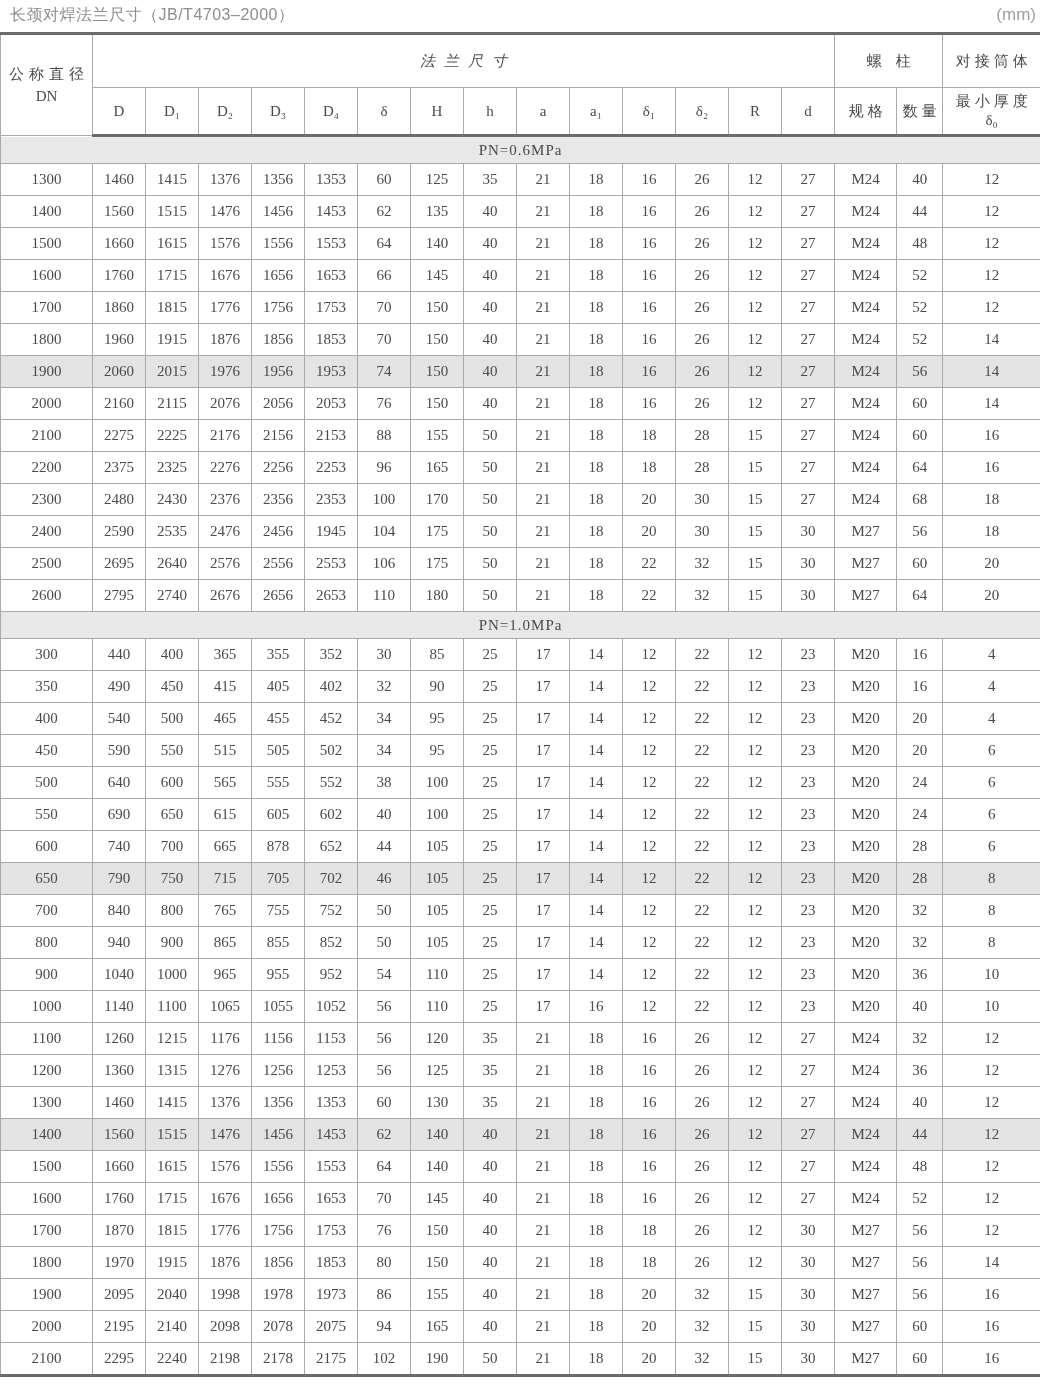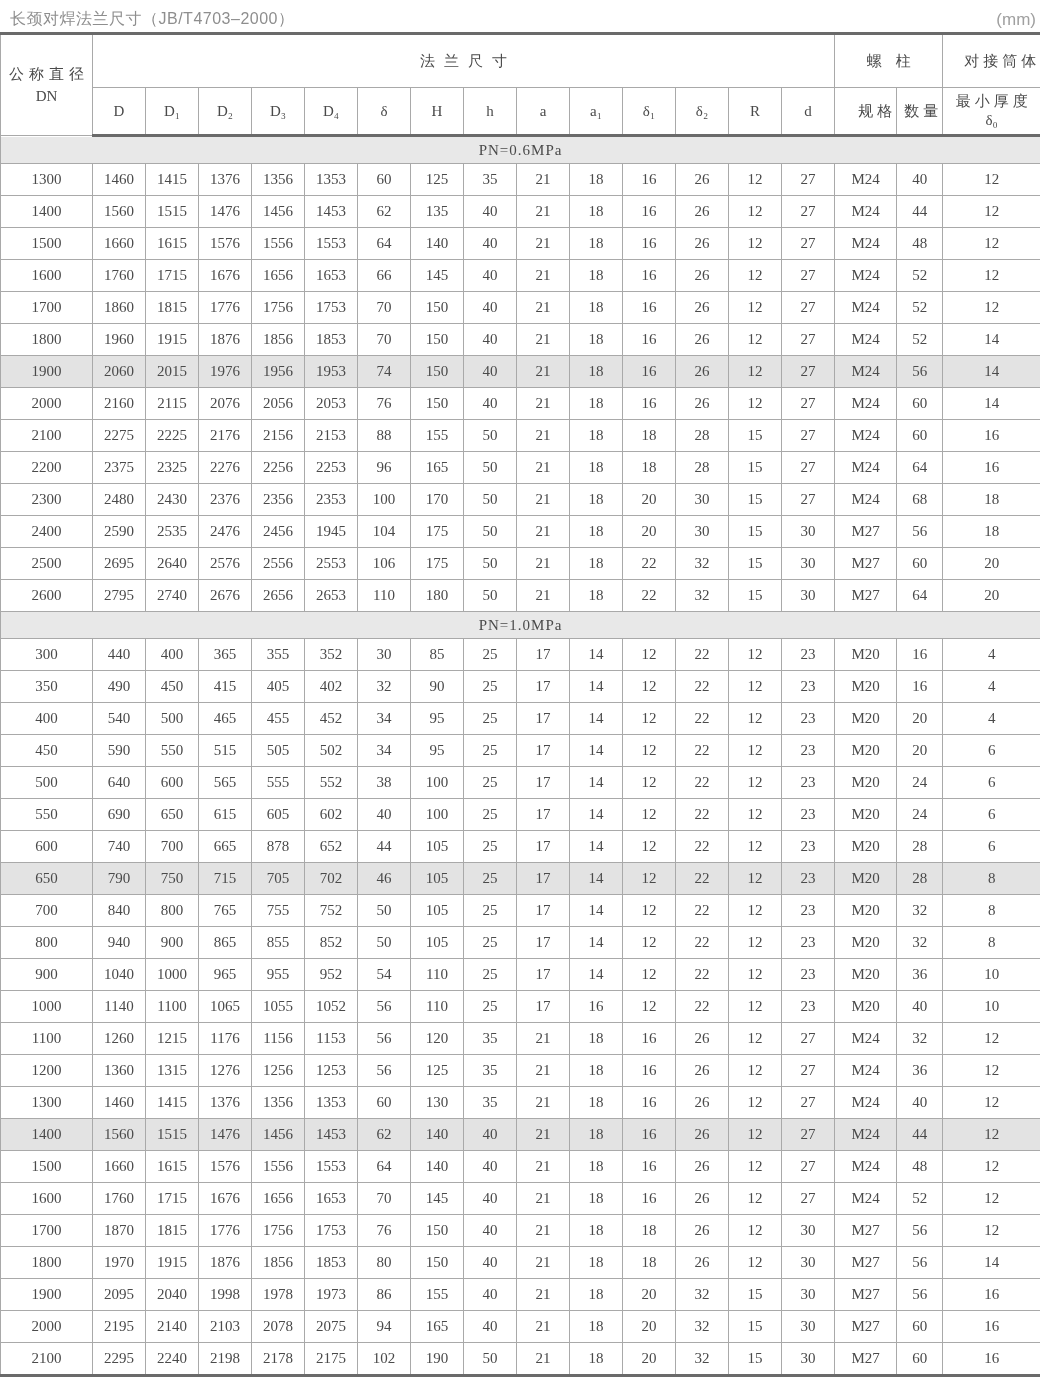--- a/index.html
+++ b/index.html
@@ -9,43 +9,43 @@
     --border-thin:#a9a9a9;
     --border-thick:#6a6a6a;
     --band-bg:#e8e8e8;
     --shaded-bg:#e3e3e3;
   }
   html,body{margin:0;padding:0;background:#fff;}
   body{width:1040px;height:1400px;overflow:hidden;
        font-family:"Liberation Serif","DejaVu Serif",serif;color:var(--text);}
   .page{width:1040px;height:1400px;box-sizing:border-box;}
 
-  .title-bar{height:32px;display:flex;justify-content:space-between;align-items:flex-end;
+  .title-bar{height:32px;display:flex;justify-content:space-between;align-items:center;
              box-sizing:border-box;padding:0 4px 2px 10px;}
   .title{font-family:"Liberation Sans","DejaVu Sans",sans-serif;
          font-size:16px;color:var(--title-text);letter-spacing:0.5px;}
   .unit{font-family:"Liberation Sans","DejaVu Sans",sans-serif;
         font-size:17px;color:var(--unit-text);}
 
   table.spec-table{width:1040px;table-layout:fixed;border-collapse:collapse;
                    border-top:3px solid var(--border-thick);
                    border-bottom:3px solid var(--border-thick);
                    border-left:1px solid var(--border-thin);
                    border-right:1px solid var(--border-thin);}
   th,td{border:1px solid var(--border-thin);text-align:center;vertical-align:middle;
         font-size:15px;font-weight:normal;color:var(--text);overflow:hidden;padding:0;}
 
   thead tr.group-row th{height:52px;}
   thead tr.leaf-row th{height:46px;line-height:1.25;}
   thead tr.leaf-row th{border-bottom:3px solid var(--border-thick);}
   .dn-th{line-height:1.5;}
-  .ls-wide{letter-spacing:9px;padding-left:9px;}
+  .ls-wide{letter-spacing:9px;padding-left:9px;font-style:italic;}
   .ls-xwide{letter-spacing:14px;padding-left:14px;}
   .ls-med{letter-spacing:5px;padding-left:5px;margin-top:20px;}
-  .ls-sm{letter-spacing:4px;padding-left:4px;text-align:right;}
+  .ls-sm{letter-spacing:4px;padding-left:4px;}
 
   tbody td{height:31px;}
   tbody tr.band td{height:26px;background:var(--band-bg);letter-spacing:1px;}
   tbody tr.shaded td{background:var(--shaded-bg);}
 </style>
 </head>
 <body>
 
 <div class="page">
   <div class="title-bar">
@@ -811,21 +811,21 @@
           <td>15</td>
           <td>30</td>
           <td>M27</td>
           <td>56</td>
           <td>16</td>
         </tr>
         <tr>
           <td>2000</td>
           <td>2195</td>
           <td>2140</td>
-          <td>2103</td>
+          <td>2098</td>
           <td>2078</td>
           <td>2075</td>
           <td>94</td>
           <td>165</td>
           <td>40</td>
           <td>21</td>
           <td>18</td>
           <td>20</td>
           <td>32</td>
           <td>15</td>

